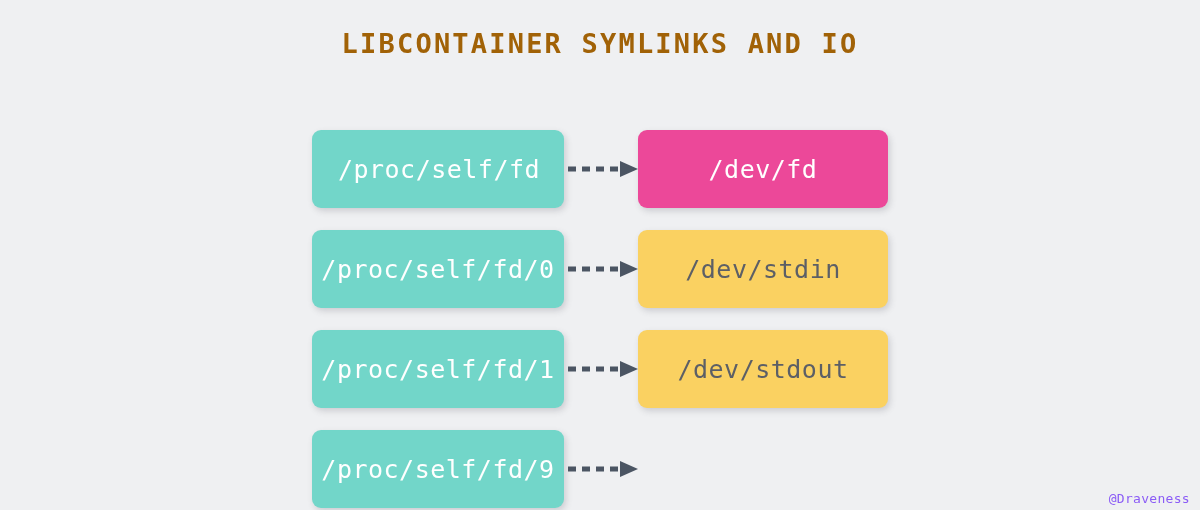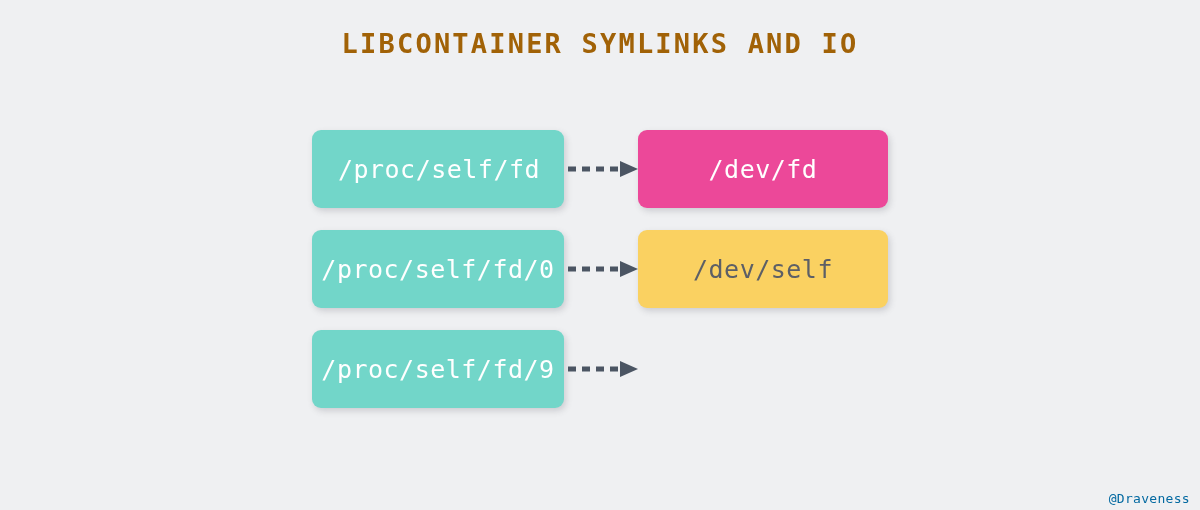--- a/index.html
+++ b/index.html
@@ -117,21 +117,21 @@
   .connector svg {
     display: block;
   }
 
   .watermark {
     position: absolute;
     right: 10px;
     bottom: 4px;
     font-family: "DejaVu Sans Mono", "Liberation Mono", monospace;
     font-size: 13px;
-    color: #0369a1;
+    color: #8b5cf6;
     letter-spacing: 0.3px;
   }
 </style>
 </head>
 <body>
 
 <div class="canvas">
 
   <div class="diagram-title">LIBCONTAINER SYMLINKS AND IO</div>
 
@@ -156,24 +156,38 @@
       <div class="node source">
         <span class="node-label">/proc/self/fd/0</span>
       </div>
       <div class="connector">
         <svg width="74" height="22" viewBox="0 0 74 22" xmlns="http://www.w3.org/2000/svg">
           <line x1="2" y1="11" x2="54" y2="11" stroke="#4b5563" stroke-width="5" stroke-dasharray="8 6" stroke-linecap="butt"></line>
           <path d="M54 3 L72 11 L54 19 Z" fill="#4b5563"></path>
         </svg>
       </div>
       <div class="node target yellow">
-        <span class="node-label">/dev/self</span>
-      </div>
-    </div>
-
+        <span class="node-label">/dev/stdin</span>
+      </div>
+    </div>
+
+    <div class="row">
+      <div class="node source">
+        <span class="node-label">/proc/self/fd/1</span>
+      </div>
+      <div class="connector">
+        <svg width="74" height="22" viewBox="0 0 74 22" xmlns="http://www.w3.org/2000/svg">
+          <line x1="2" y1="11" x2="54" y2="11" stroke="#4b5563" stroke-width="5" stroke-dasharray="8 6" stroke-linecap="butt"></line>
+          <path d="M54 3 L72 11 L54 19 Z" fill="#4b5563"></path>
+        </svg>
+      </div>
+      <div class="node target yellow">
+        <span class="node-label">/dev/stdout</span>
+      </div>
+    </div>
 
     <div class="row">
       <div class="node source">
         <span class="node-label">/proc/self/fd/9</span>
       </div>
       <div class="connector">
         <svg width="74" height="22" viewBox="0 0 74 22" xmlns="http://www.w3.org/2000/svg">
           <line x1="2" y1="11" x2="54" y2="11" stroke="#4b5563" stroke-width="5" stroke-dasharray="8 6" stroke-linecap="butt"></line>
           <path d="M54 3 L72 11 L54 19 Z" fill="#4b5563"></path>
         </svg>

